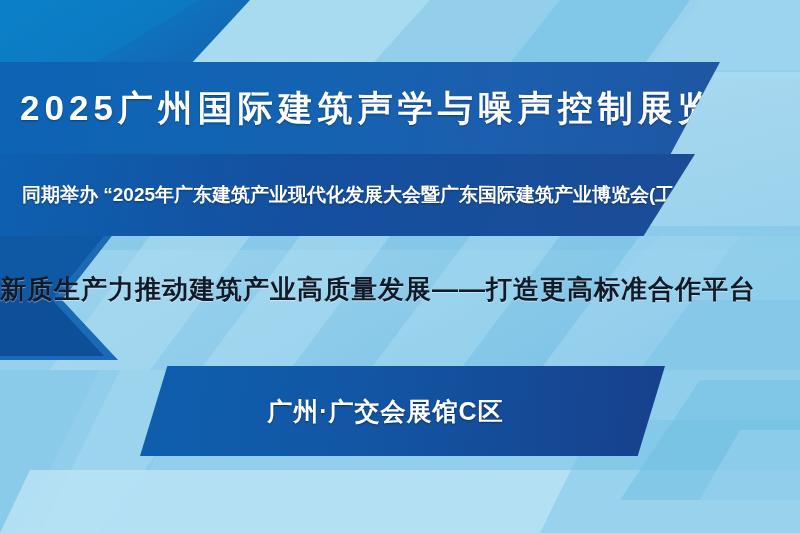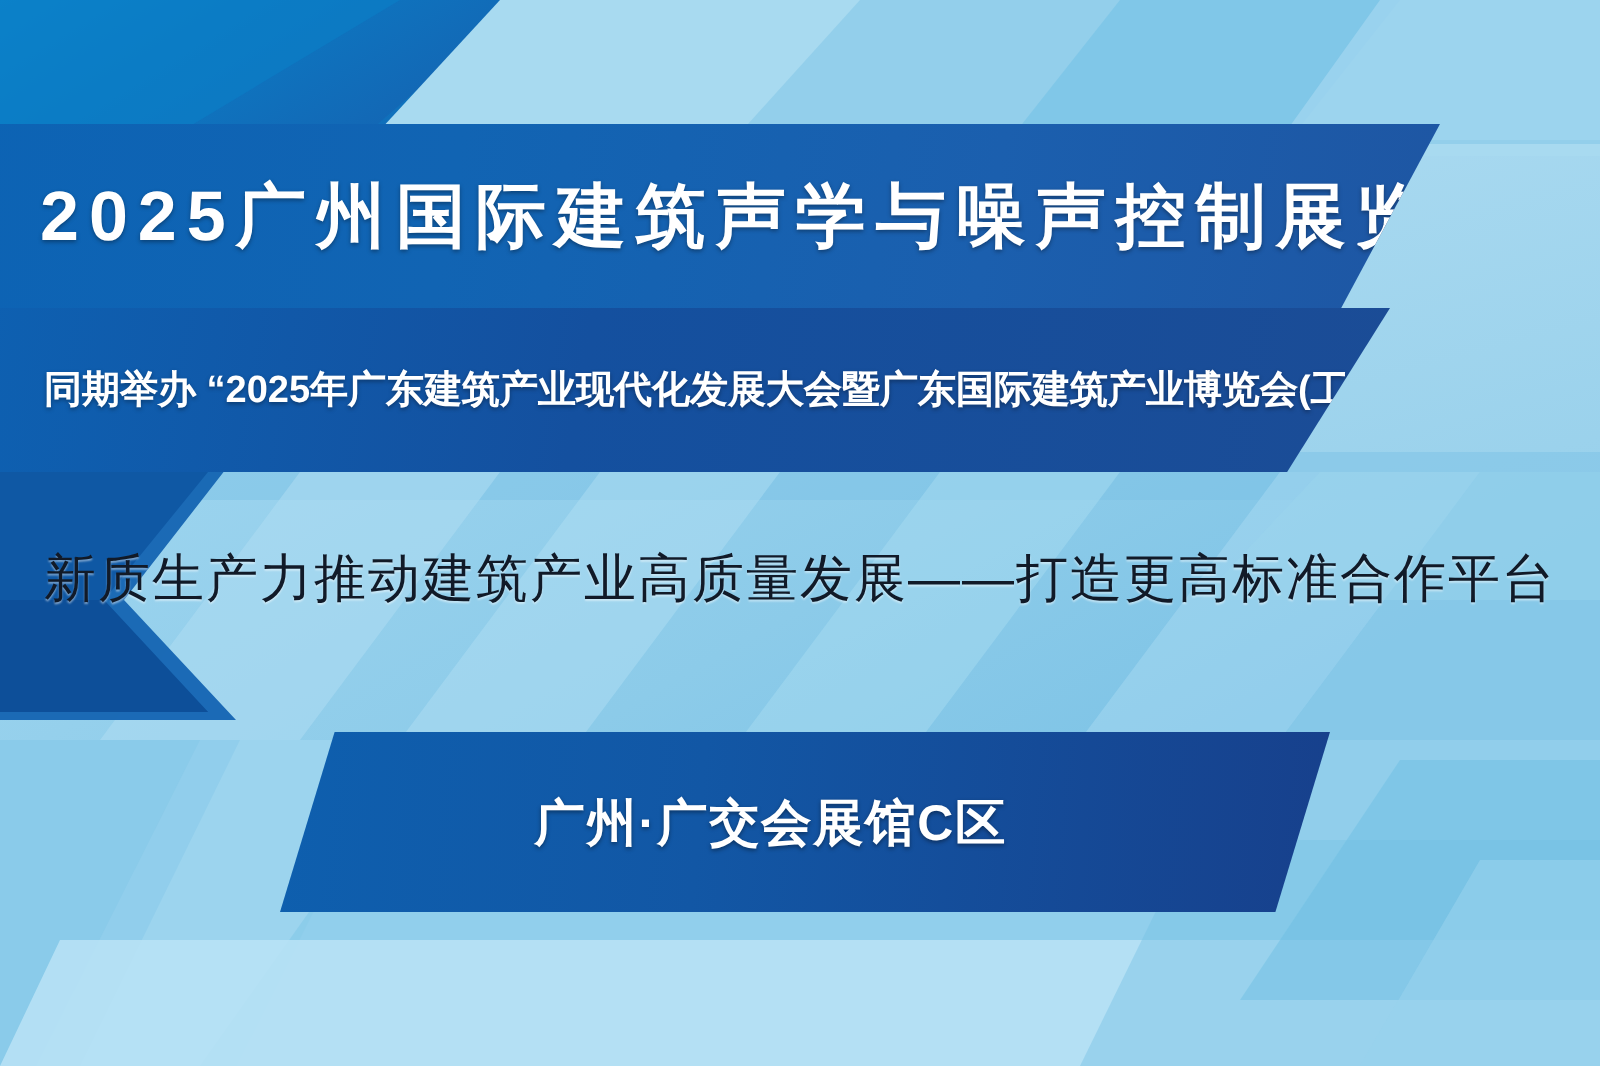--- a/index.html
+++ b/index.html
@@ -60,24 +60,23 @@
     color:#ffffff;
     font-size:19px;
     font-weight:700;
     letter-spacing:0px;
     white-space:nowrap;
     text-shadow:0 1px 2px rgba(0,0,0,.35);
   }
   #theme-text{
     position:absolute;
     left:0;right:0;top:272px;
-    text-align:center;
     color:#111a28;
     font-size:26px;
-    font-weight:400;
+    font-weight:700;
     letter-spacing:1px;
     white-space:nowrap;
     text-shadow:0 1px 1px rgba(255,255,255,.45);
   }
   #venue-line{
     color:#ffffff;
     font-size:25px;
     font-weight:700;
     white-space:nowrap;
     letter-spacing:1px;

